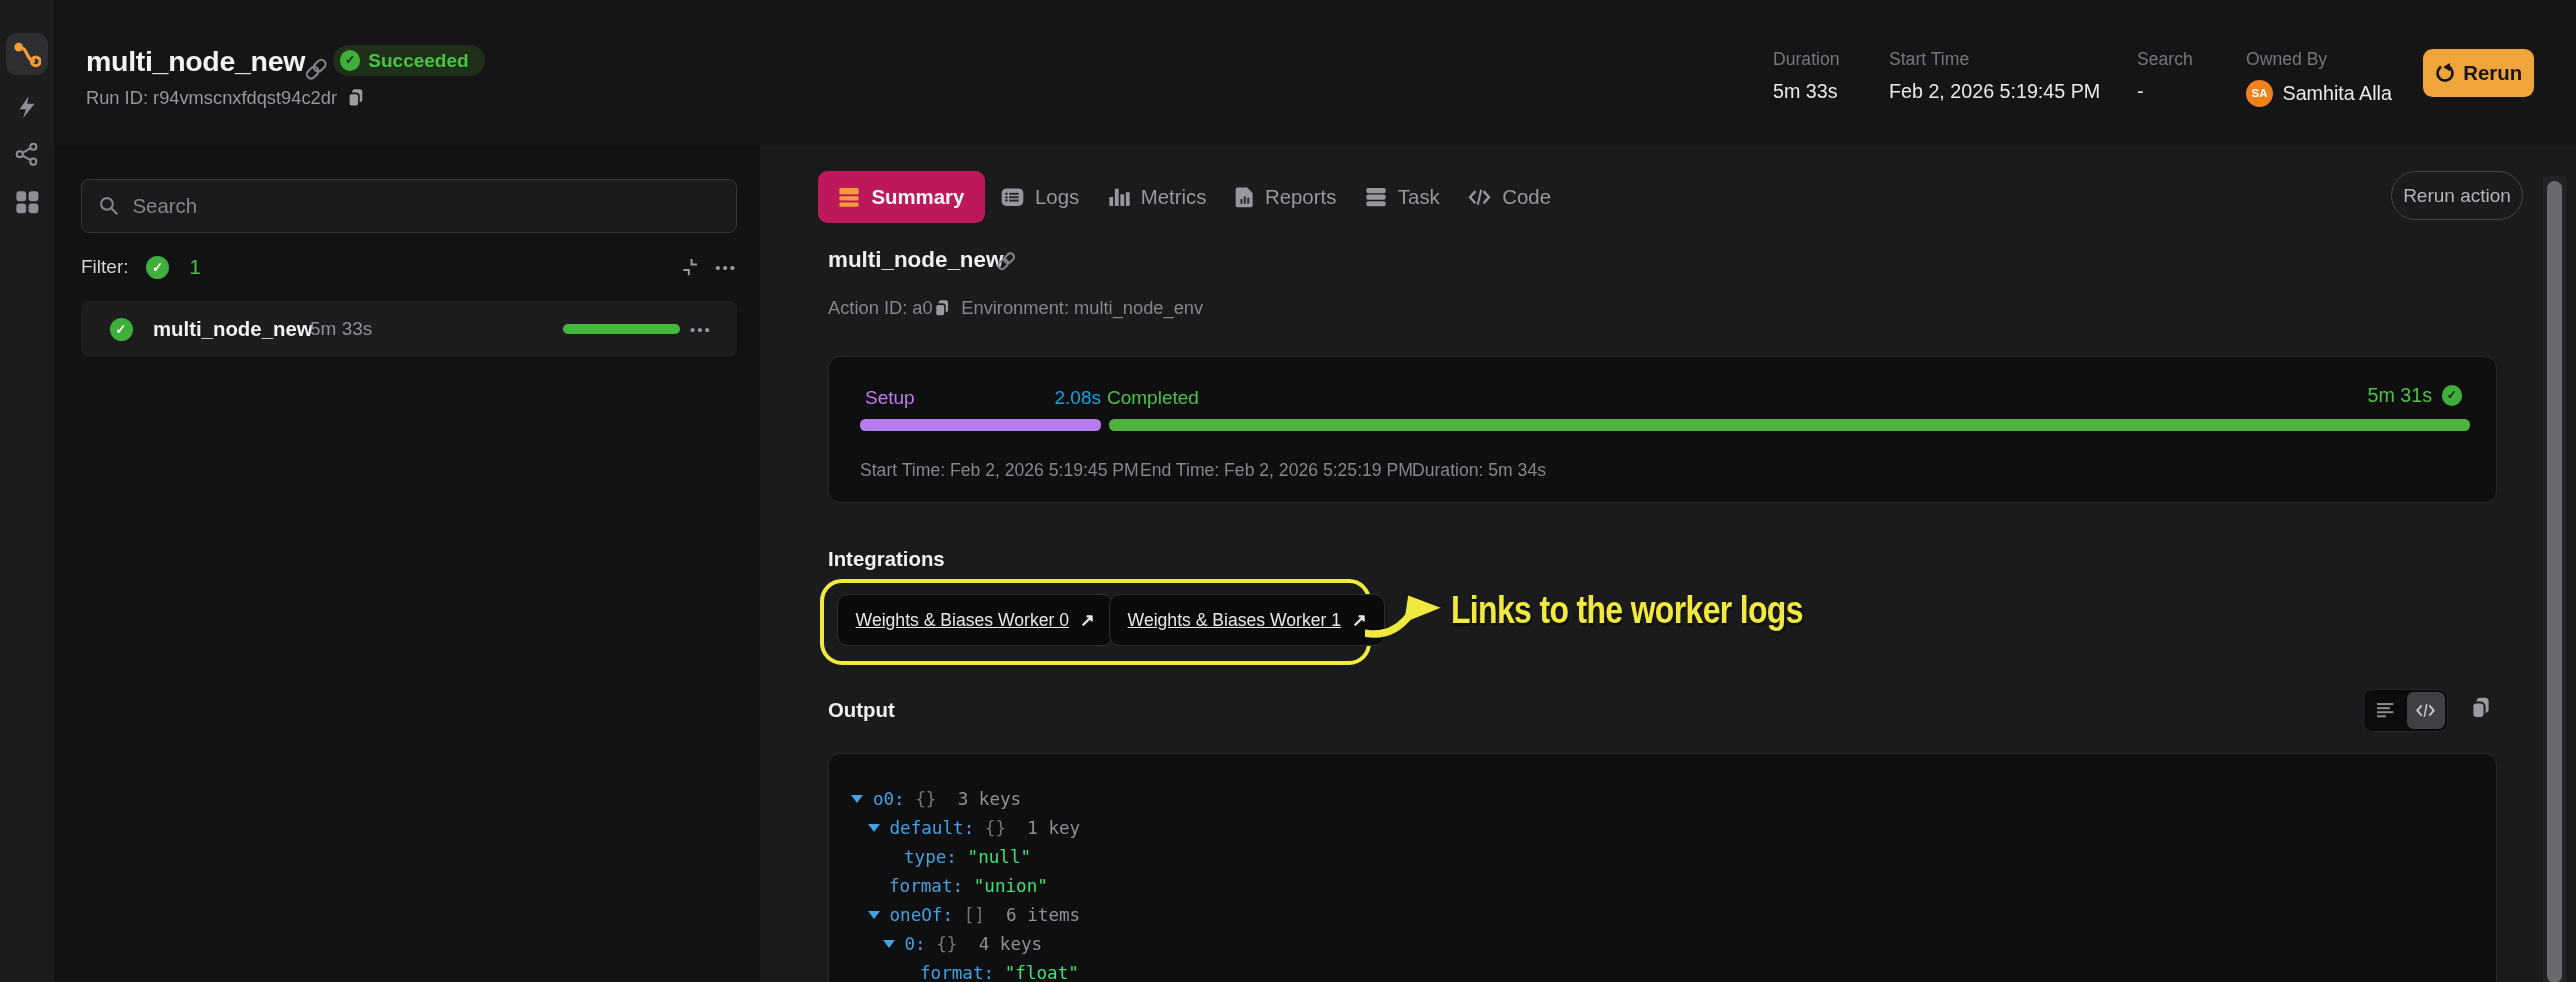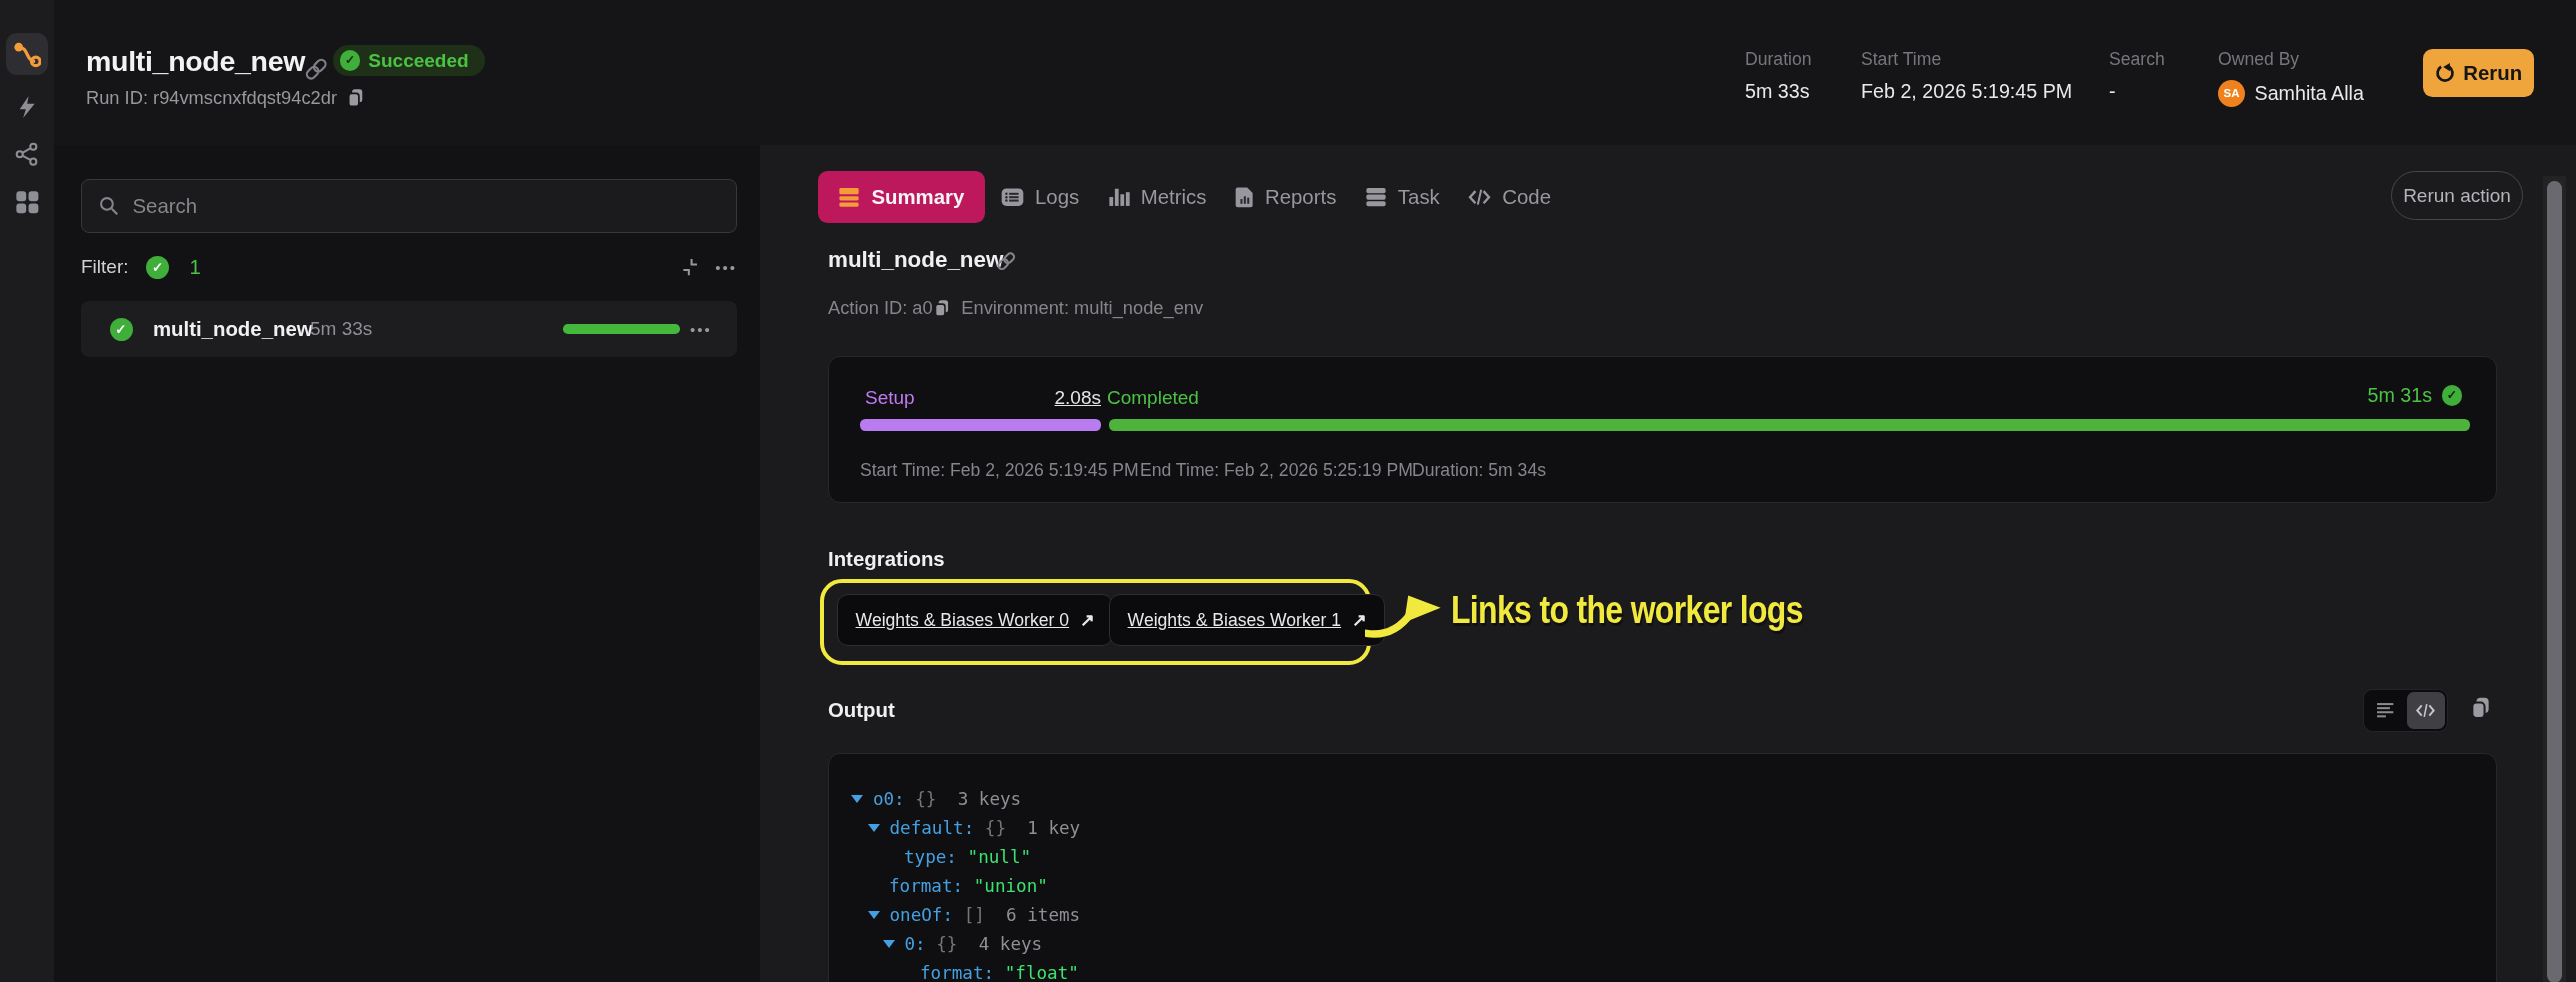--- a/index.html
+++ b/index.html
@@ -23,21 +23,21 @@
   .status-badge { position:absolute; left:333px; top:45px; height:31px; border-radius:15.6px; background:#1e3118;
                   display:flex; align-items:center; gap:8.1px; padding:0 16.3px 0 6.8px; }
   .check-circle { border-radius:50%; background:#3fae3a; display:flex; align-items:center; justify-content:center; font-weight:700; }
   .cc30 { width:20.4px; height:20.4px; font-size:12.2px; color:#15310f; }
   .cc34 { width:23px; height:23px; font-size:13.6px; color:#ffffff; }
   .cc30w { width:20.4px; height:20.4px; font-size:12.2px; color:#0f2a0b; }
   .status-badge .label { font-size:19px; font-weight:600; color:#4cc244; }
   .runid-row { position:absolute; left:86px; top:87px; display:flex; align-items:center; gap:9.5px; }
   .runid-row .txt { font-size:18.3px; color:#97979d; }
 
-  .meta-col { position:absolute; top:49px; }
+  .meta-col { position:absolute; top:49px;margin-left:28px; }
   .meta-col .lbl { font-size:17.6px; color:#76767c; }
   .meta-col .val { margin-top:9.5px; font-size:19.7px; color:#e9e9ec; display:flex; align-items:center; gap:9.5px; }
   .avatar { width:27px; height:27px; border-radius:50%; background:#f0821e; color:#fff; font-size:11.5px; font-weight:700;
             display:flex; align-items:center; justify-content:center; }
   .rerun-btn { position:absolute; left:2423px; top:49px; width:111px; height:48px; border-radius:9.5px; background:#f0a43c;
                display:flex; align-items:center; justify-content:center; gap:8.1px; cursor:pointer; }
   .rerun-btn .label { font-size:20.4px; font-weight:700; color:#161616; }
 
   
   .search-box { position:absolute; left:81px; top:179px; width:656px; height:54px; border-radius:8.1px;
@@ -72,21 +72,21 @@
   .action-title { position:absolute; left:828px; top:247px; font-size:22.4px; font-weight:700; color:#f0f0f2; }
   .action-title-link { position:absolute; left:996px; top:251px; }
   .action-meta { position:absolute; left:828px; top:297px; display:flex; align-items:center; }
   .action-meta .amt { font-size:18.3px; color:#85858b; }
   .action-meta .gap { width:11px; }
 
   
   .setup-card { position:absolute; left:828px; top:356px; width:1669px; height:147px; background:#0f0f11;
                 border:1.4px solid #28282c; border-radius:12.2px; }
   .setup-card .phase { position:absolute; left:36px; top:30px; font-size:19px; color:#c07af0; }
-  .setup-card .pdur { position:absolute; left:136px; top:30px; width:136px; text-align:right; font-size:19px; color:#e5e5e5;text-decoration:underline; }
+  .setup-card .pdur { position:absolute; left:136px; top:30px; width:136px; text-align:right; font-size:19px; color:#0ea5e9; }
   .setup-card .pstatus { position:absolute; left:278px; top:30px; font-size:19px; color:#4cc244; }
   .setup-card .total { position:absolute; right:34px; top:27px; display:flex; align-items:center; gap:9.5px; }
   .setup-card .total .t { font-size:19.7px; color:#4cc244; }
   .bar { position:absolute; top:62px; height:11.5px; border-radius:5.4px; }
   .bar.purple { left:31px; width:241px; background:#b97cf0; }
   .bar.green  { left:280px; width:1361px; background:#4db33d; }
   .times span { position:absolute; top:103px; font-size:17.6px; color:#85858b; }
   .times .t1 { left:31px; } .times .t2 { left:311px; } .times .t3 { left:583px; }
 
   

